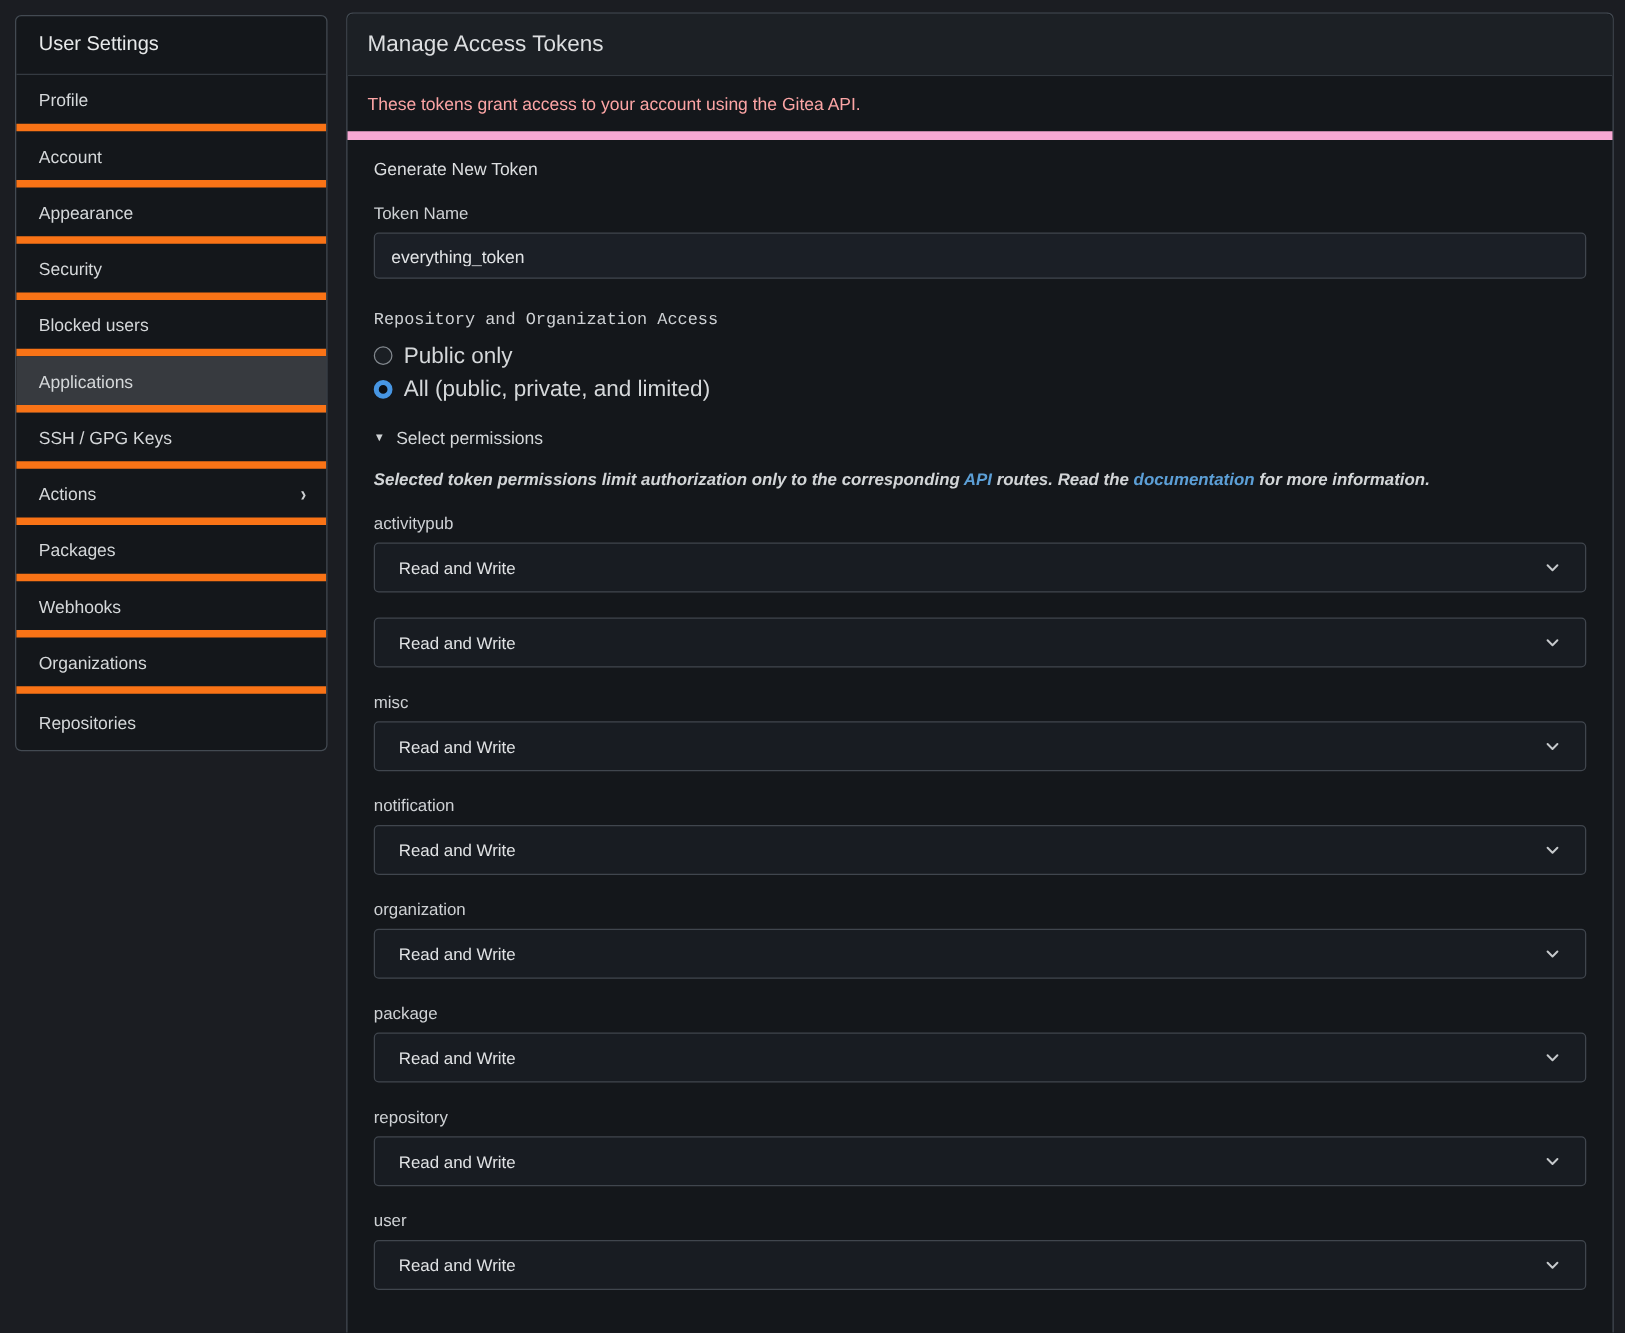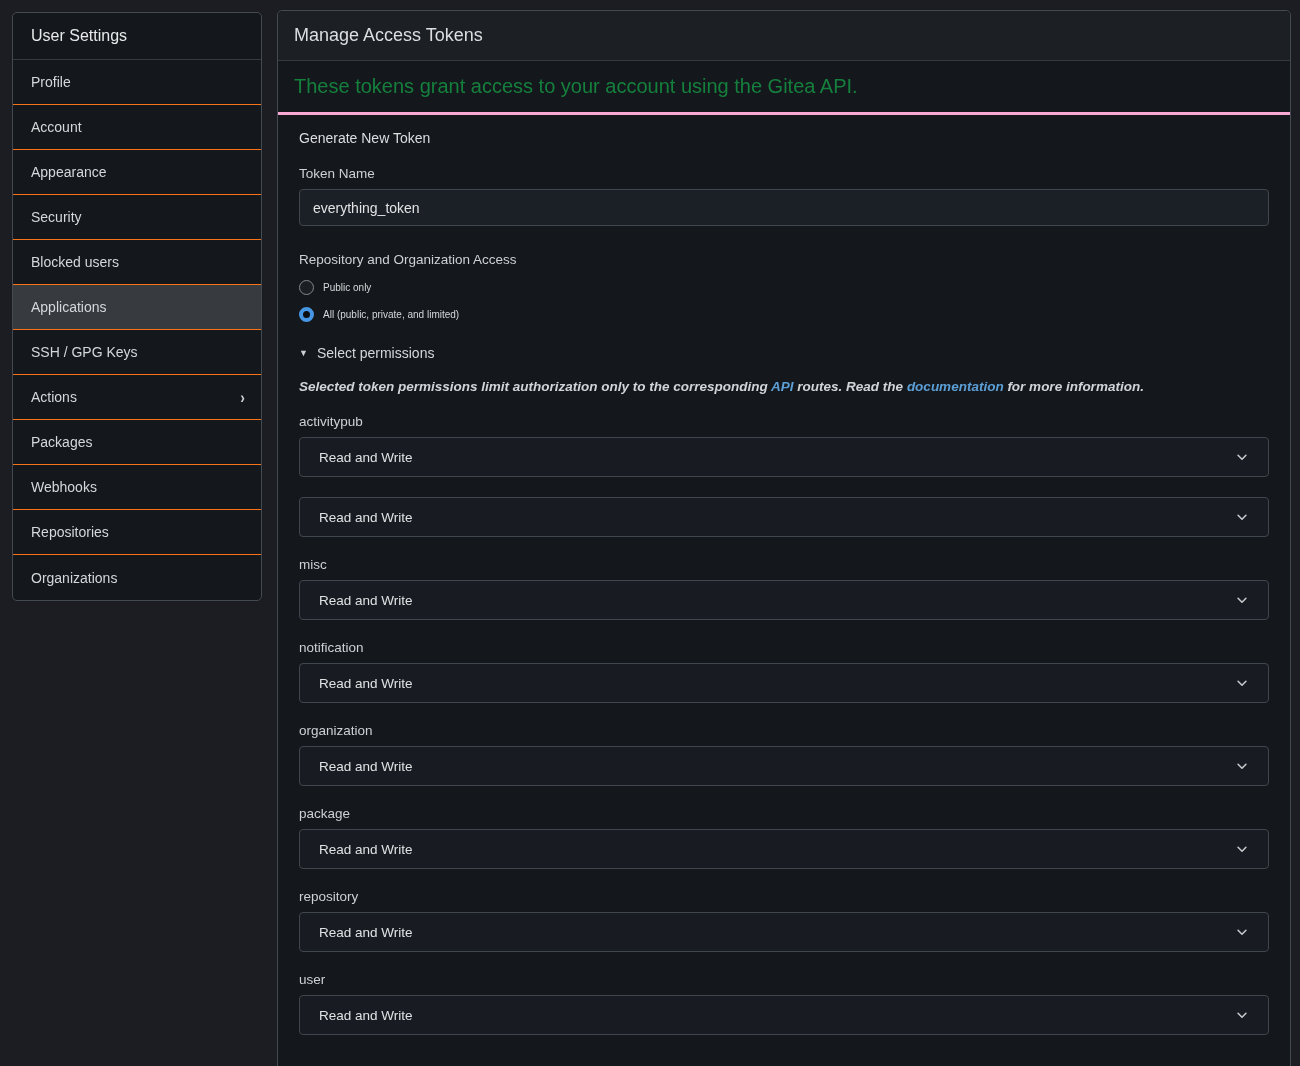--- a/index.html
+++ b/index.html
@@ -37,21 +37,21 @@
     border-bottom: 1px solid #343a41;
   }
   .sidebar-item {
     height: 45px;
     display: flex;
     align-items: center;
     justify-content: space-between;
     padding: 0 16px 0 18px;
     font-size: 14px;
     color: #d5d8da;
-    border-bottom: 1px solid #f97316;
+    border-bottom: 6px solid #f97316;
     cursor: pointer;
   }
   .sidebar-item:last-child { border-bottom: none; }
   .sidebar-item.active { background: #373a3f; }
   .sidebar-item .chevron {
     display: none;
     color: #cdd0d3;
     font-size: 14px;
     font-weight: bold;
     transform: scaleY(1.2);
@@ -71,23 +71,23 @@
   .panel-header {
     background: #1c2025;
     padding: 14px 16px;
     font-size: 18px;
     color: #dcdee0;
     border-bottom: 1px solid #343a41;
     border-radius: 5px 5px 0 0;
   }
   .panel-message {
     padding: 14px 16px;
-    font-size: 20px;
-    color: #15803d;
-    border-bottom: 3px solid #f9a8d4;
+    font-size: 14px;
+    color: #fca5a5;
+    border-bottom: 7px solid #f9a8d4;
   }
   .panel-body {
     padding: 15px 21px 18px 21px;
     flex: 1;
   }
   .section-title {
     font-size: 14px;
     font-weight: normal;
     color: #dcdee0;
     margin-bottom: 20px;
@@ -107,41 +107,42 @@
     font-size: 14px;
     font-family: "Liberation Sans", "DejaVu Sans", sans-serif;
     padding: 0 13px;
     outline: none;
     margin-bottom: 26px;
   }
   .group-label {
     font-size: 13.5px;
     color: #ced1d4;
     margin-bottom: 11px;
+    font-family: Liberation Mono, monospace;
   }
   .radio-row {
     display: flex;
     align-items: center;
     gap: 9px;
     margin-bottom: 9px;
     cursor: pointer;
     height: 18px;
   }
   .radio-circle {
     width: 15px; height: 15px;
     border-radius: 50%;
     border: 1.5px solid #83898f;
     background: #1b1f24;
     flex-shrink: 0;
   }
   .radio-row.selected .radio-circle {
     border: 4px solid #4796e3;
     background: #0b0e12;
   }
-  .radio-label { font-size: 10px; color: #d5d8da; }
+  .radio-label { font-size: 18px; color: #d5d8da; }
 
   .perm-toggle {
     display: flex;
     align-items: center;
     gap: 9px;
     margin-top: 22px;
     margin-bottom: 18px;
     cursor: pointer;
     font-size: 14px;
     color: #d5d8da;
@@ -248,26 +249,26 @@
           <span class="item-label">Packages</span>
 
         </div>
 
         <div class="sidebar-item">
           <span class="item-label">Webhooks</span>
 
         </div>
 
         <div class="sidebar-item">
+          <span class="item-label">Organizations</span>
+
+        </div>
+
+        <div class="sidebar-item">
           <span class="item-label">Repositories</span>
-
-        </div>
-
-        <div class="sidebar-item">
-          <span class="item-label">Organizations</span>
 
         </div>
       </nav>
   </aside>
 
   <main class="panel">
     <div class="panel-header">Manage Access Tokens</div>
     <div class="panel-message">These tokens grant access to your account using the Gitea API.</div>
 
     <div class="panel-body">

